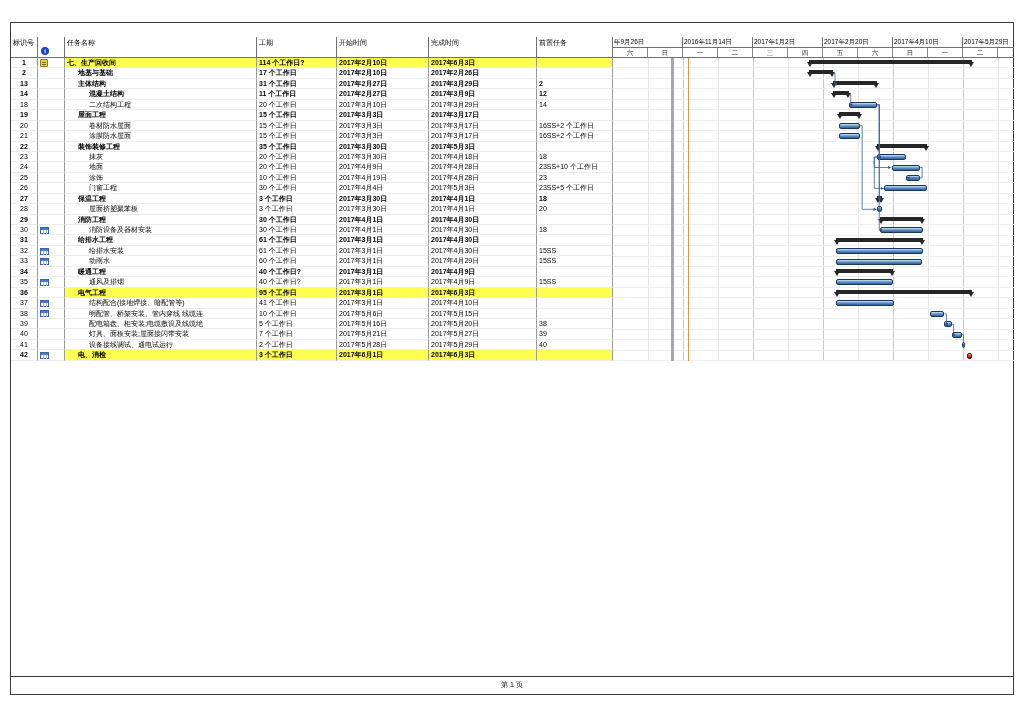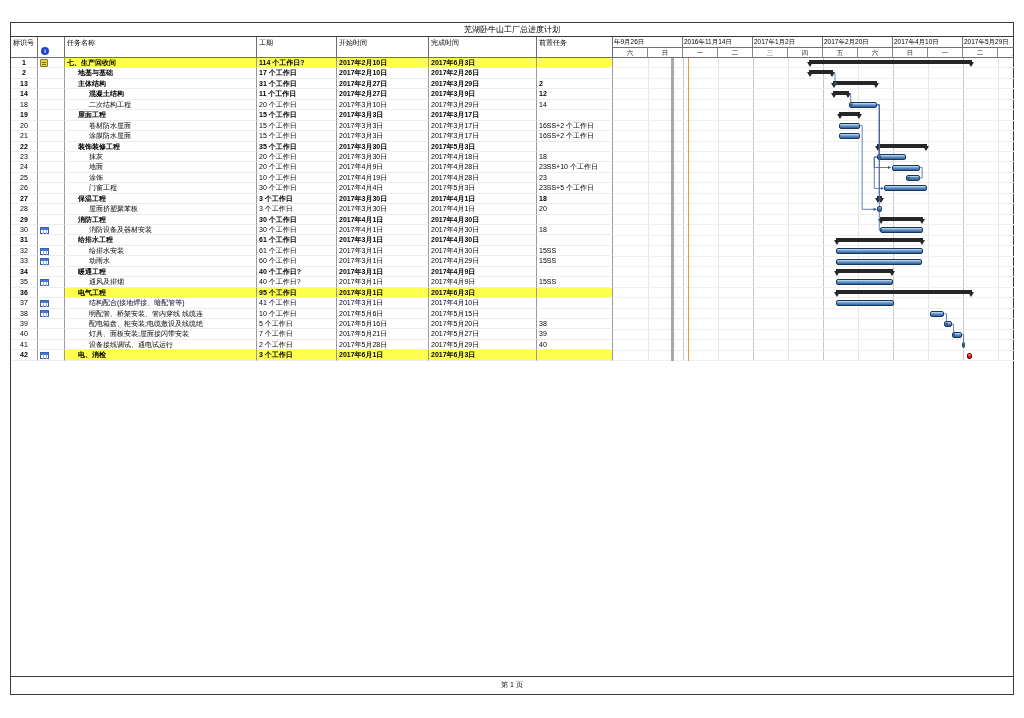--- a/index.html
+++ b/index.html
@@ -71,21 +71,20 @@
   
   #footer { position:absolute; left:0; bottom:0; width:100%; height:18px; border-top:1px solid #3a3a3a;
             text-align:center; font-size:7px; line-height:16px; color:#000; }
 </style>
 </head>
 <body>
 
 <div id="page">
   <div id="sheet">
 
-    <div id="title-bar">芜湖卧牛山工厂总进度计划</div>
 
     <div id="grid-header">
       <div class="hcell col-id">
         <span>标识号</span>
       </div>
       <div class="hcell col-ind">
         <span class="icon-info" style="position:absolute;left:3px;bottom:2px;">i</span>
       </div>
       <div class="hcell col-name">
         <span>任务名称</span>

